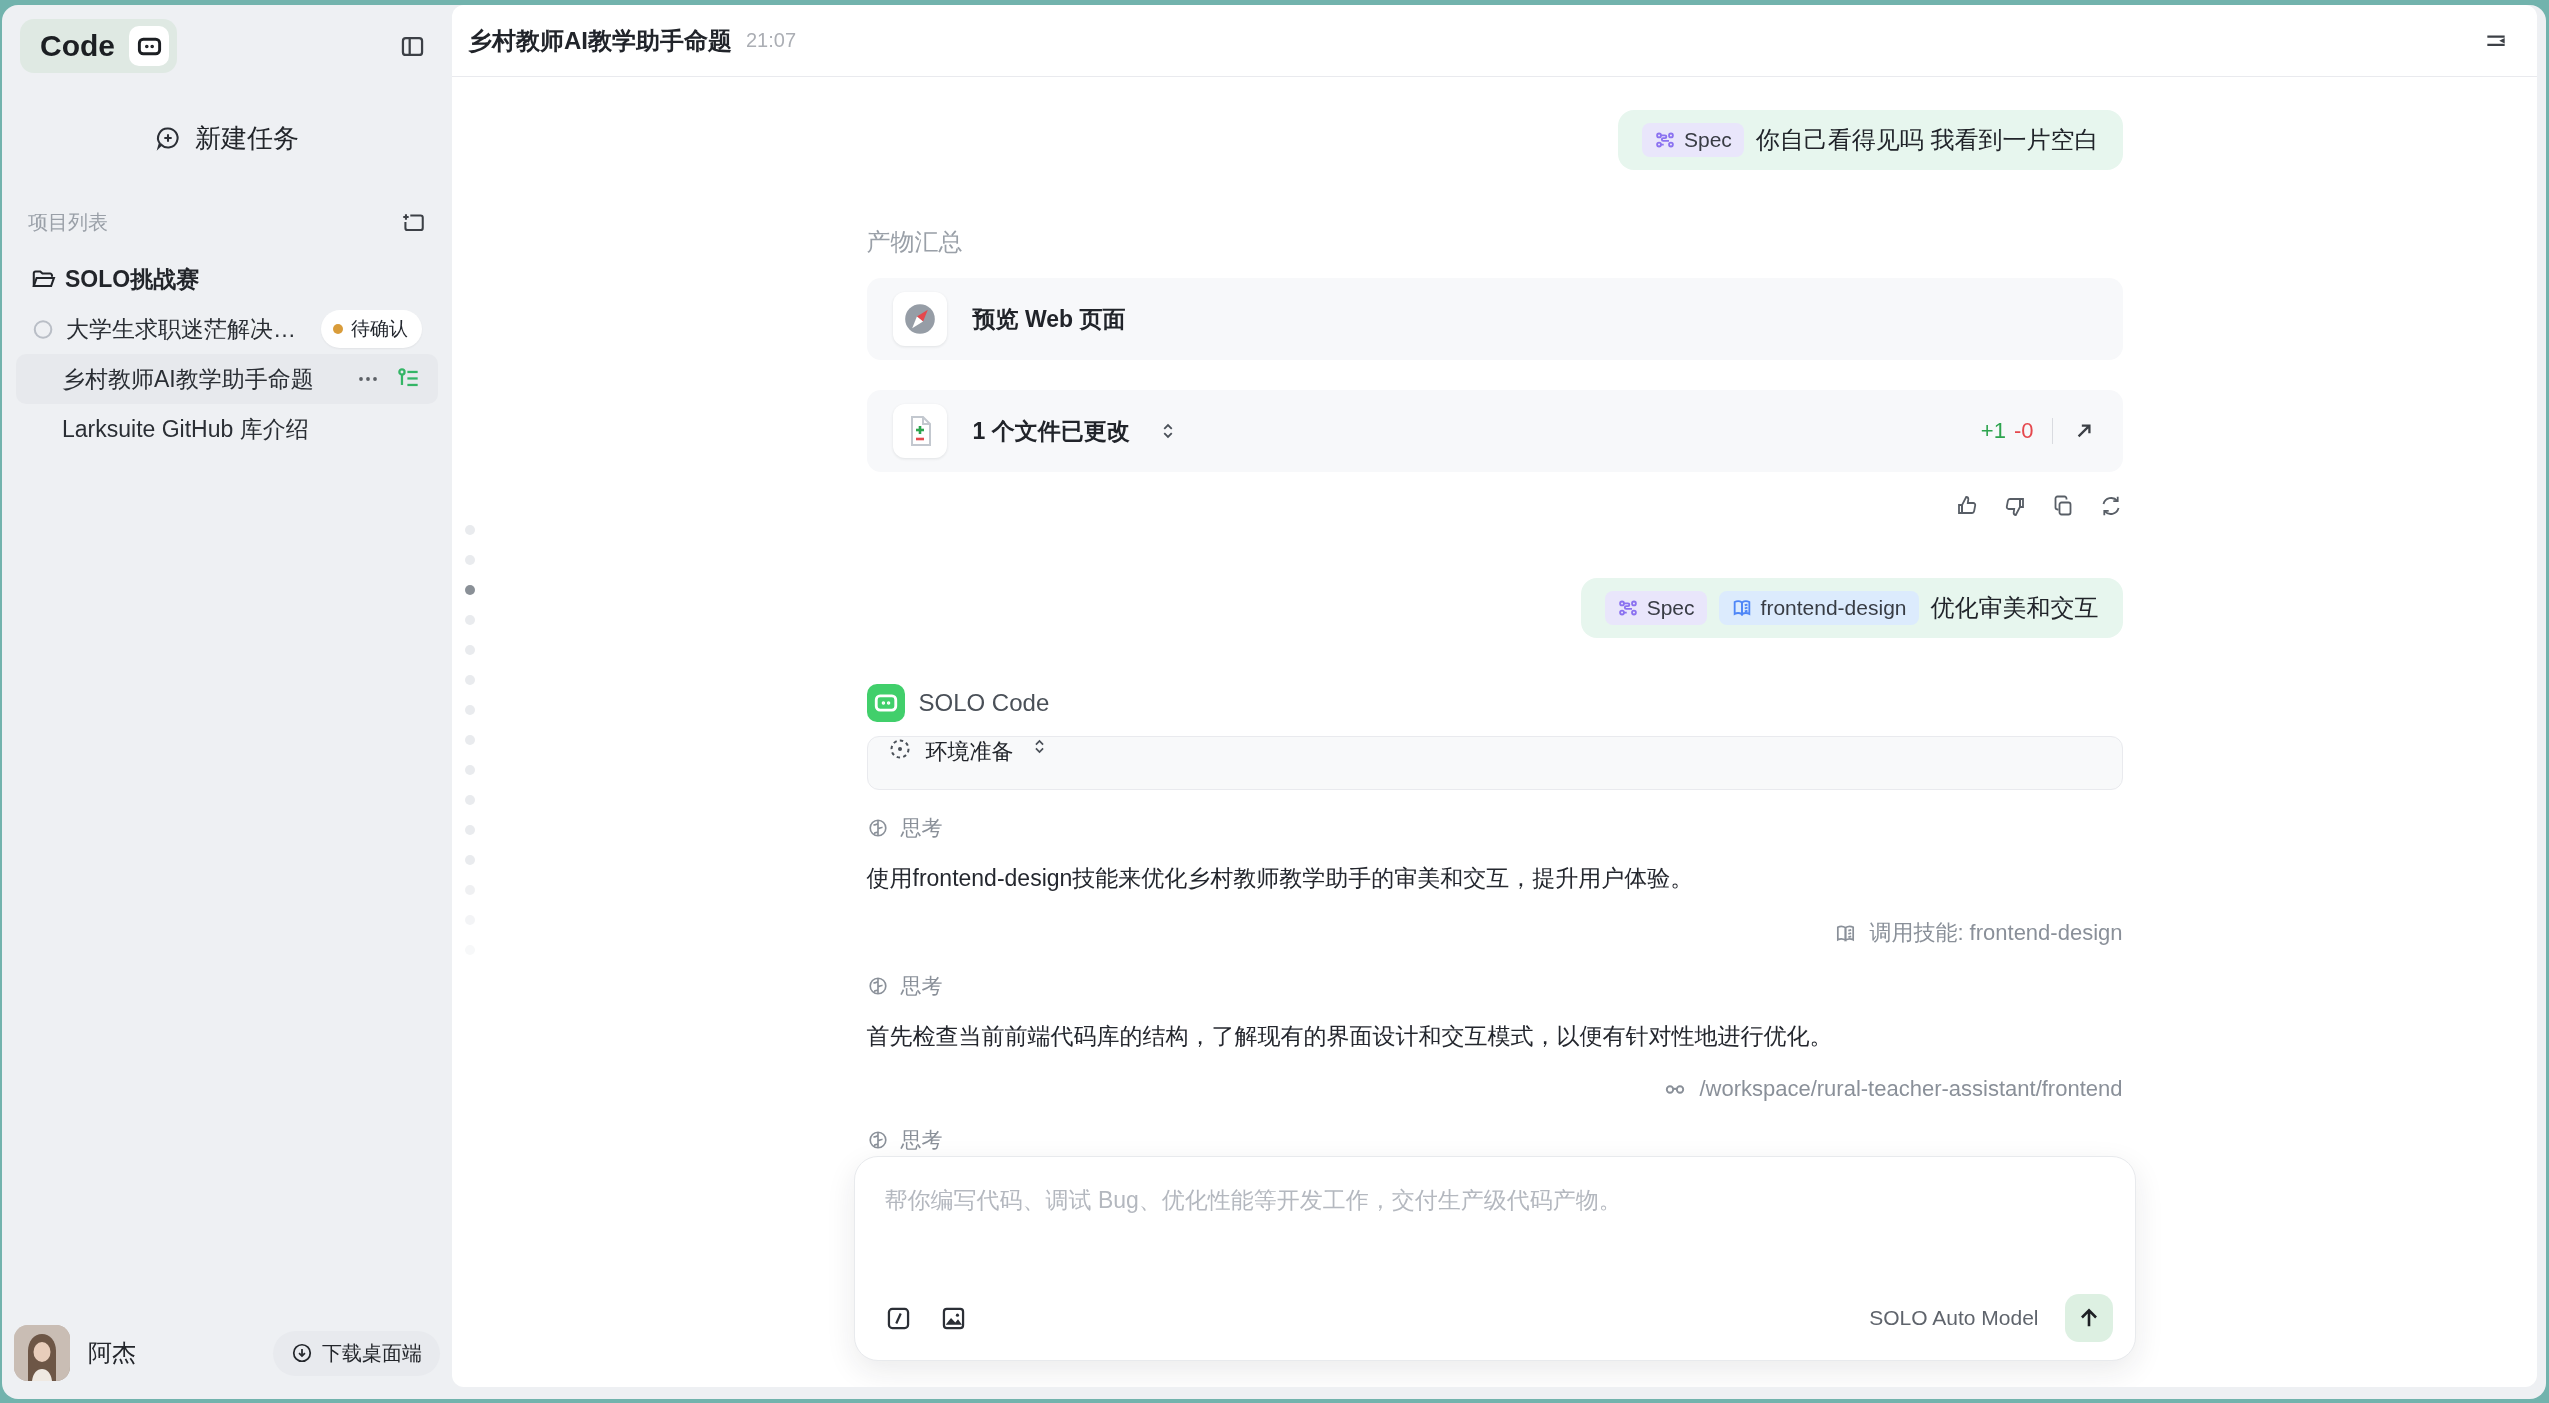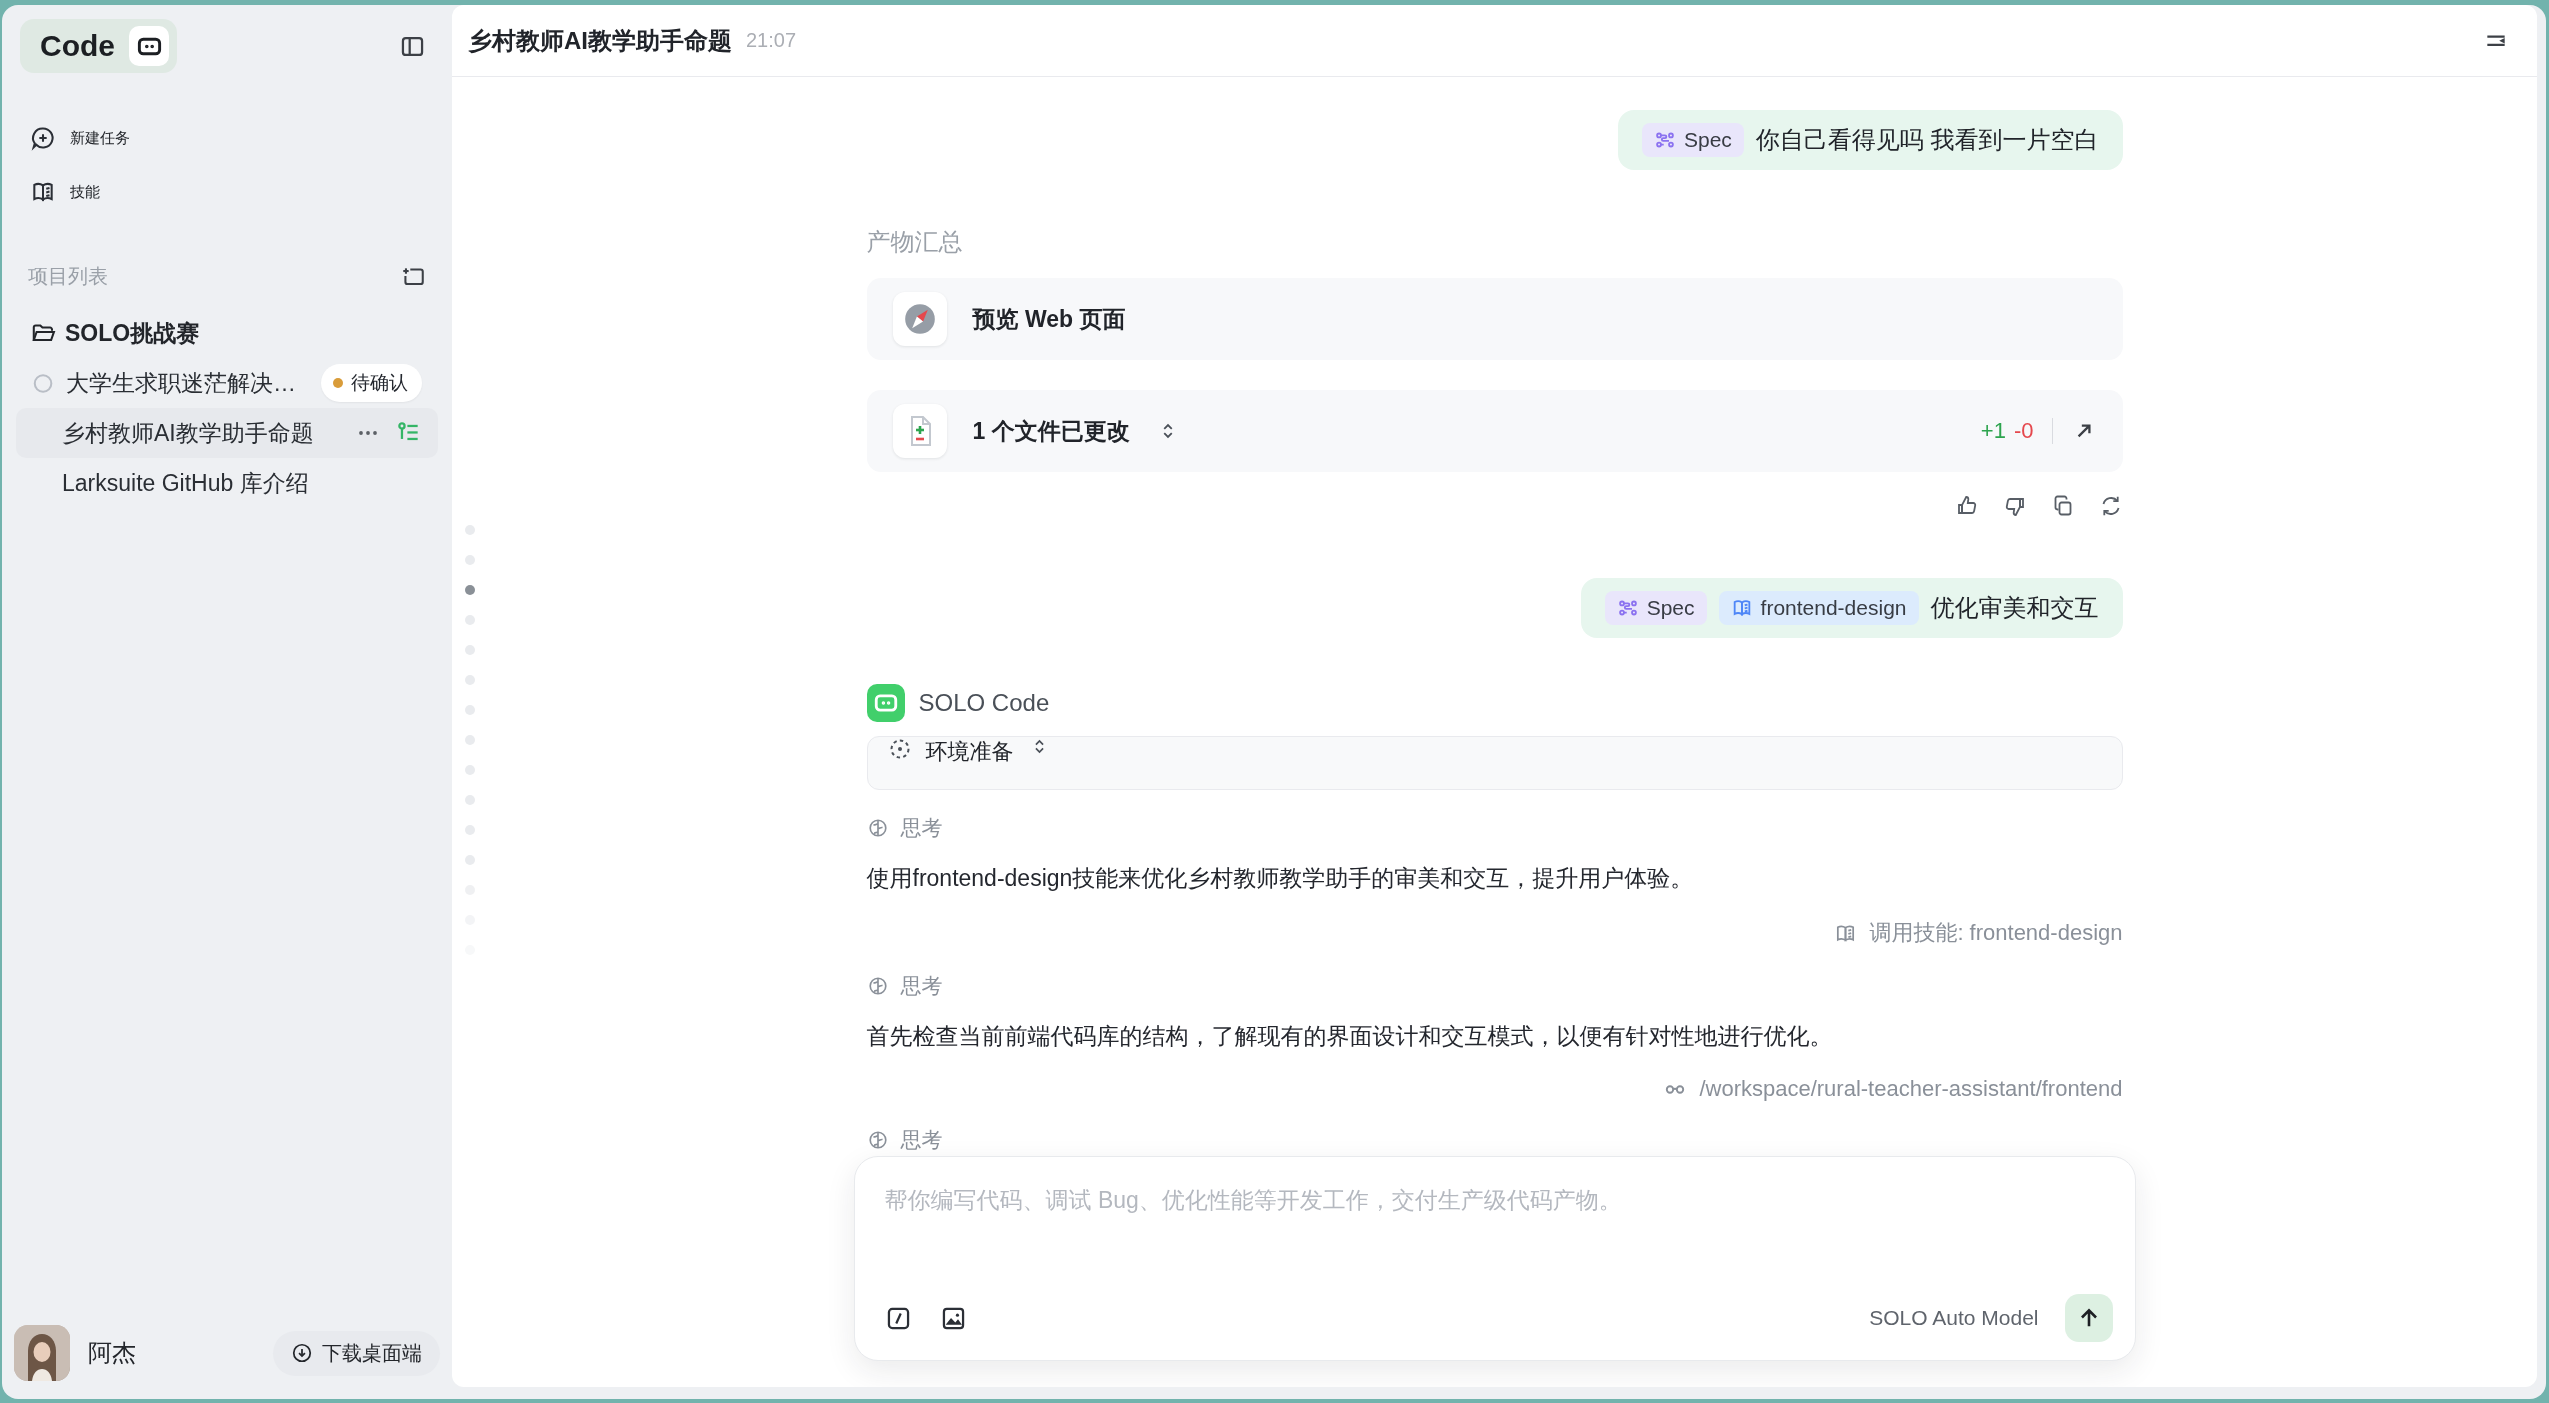--- a/index.html
+++ b/index.html
@@ -25,21 +25,21 @@
   }
   .brand-text { font-size:30px; font-weight:bold; color:#1c1f23; }
   .brand-tile {
     width:40px; height:40px; background:#fff; border-radius:10px;
     display:flex; align-items:center; justify-content:center;
   }
   .collapse-btn { position:absolute; right:26px; top:28px; color:#3c4046; cursor:pointer; }
   .nav { margin-top:38px; }
   .nav-item {
     display:flex; align-items:center; gap:14px; height:54px;
-    padding:0 28px; font-size:15px; color:#23262b; cursor:pointer;
+    padding:0 28px; font-size:26px; color:#23262b; cursor:pointer;justify-content:center;
   }
   .nav-item svg { color:#2b2f36; }
   .section-row {
     margin-top:44px; padding:0 26px; display:flex; align-items:center;
   }
   .section-label { font-size:20px; color:#9aa0a8; }
   .section-add { margin-left:auto; color:#3c4046; cursor:pointer; display:flex; }
   .proj-list { margin-top:18px; }
   .proj-row {
     display:flex; align-items:center; height:50px; margin:0 14px;
@@ -187,30 +187,20 @@
     </span>
 
     <div class="nav">
       <div class="nav-item">
         <svg width="26" height="26" viewBox="0 0 24 24" fill="none" stroke="currentColor" stroke-width="1.9">
           <path d="M12 3.2a8.8 8.8 0 1 1-6.2 15L3.4 20.6l1-3.6A8.8 8.8 0 0 1 12 3.2z"></path>
           <line x1="12" y1="8.6" x2="12" y2="15.4"></line>
           <line x1="8.6" y1="12" x2="15.4" y2="12"></line>
         </svg>
         <span class="label">新建任务</span>
-      </div>
-      <div class="nav-item">
-        <svg width="26" height="26" viewBox="0 0 24 24" fill="none" stroke="currentColor" stroke-width="1.9">
-          <path d="M4 5.5c2.6-1.4 5.3-1.4 8 .4v13c-2.7-1.8-5.4-1.8-8-.4z"></path>
-          <path d="M20 5.5c-2.6-1.4-5.3-1.4-8 .4v13c2.7-1.8 5.4-1.8 8-.4z"></path>
-          <line x1="15" y1="9" x2="18" y2="8.2"></line>
-            <line x1="15" y1="12.4" x2="18" y2="11.6"></line>
-            <line x1="15" y1="15.8" x2="18" y2="15"></line>
-        </svg>
-        <span class="label">技能</span>
       </div>
     </div>
 
     <div class="section-row">
       <span class="section-label">项目列表</span>
       <span class="section-add">
         <svg width="26" height="26" viewBox="0 0 24 24" fill="none" stroke="currentColor" stroke-width="1.9">
           <path d="M9.5 5H19a2 2 0 0 1 2 2v9.5a2 2 0 0 1-2 2H7a2 2 0 0 1-2-2V11"></path>
           <line x1="5.5" y1="4" x2="5.5" y2="9"></line>
             <line x1="3" y1="6.5" x2="8" y2="6.5"></line>

